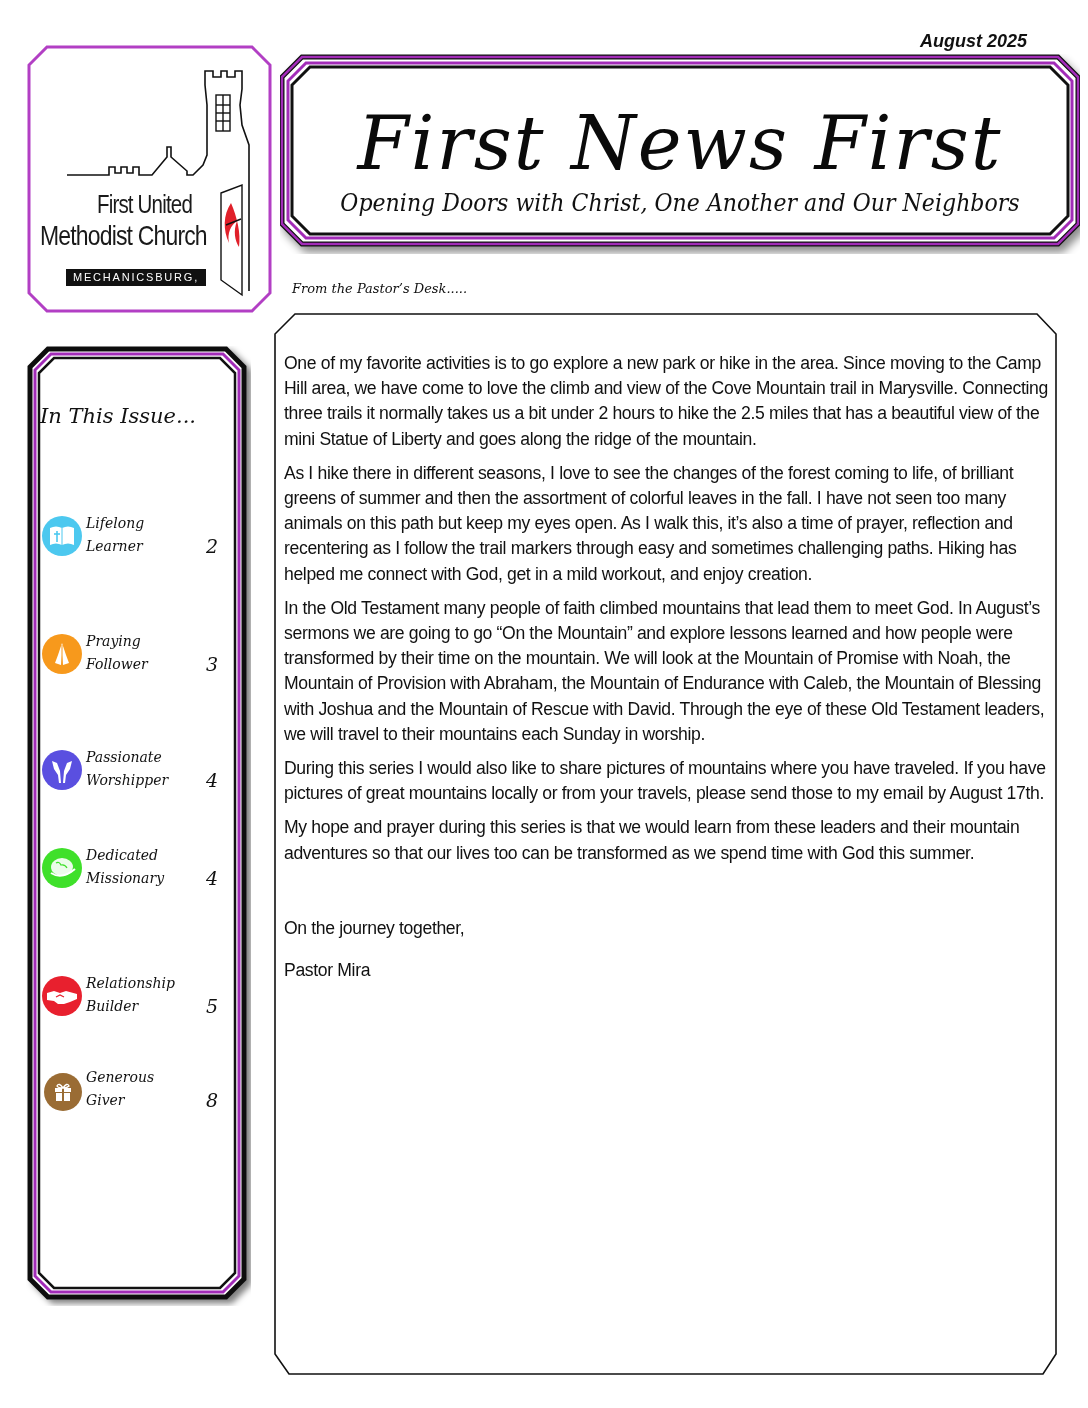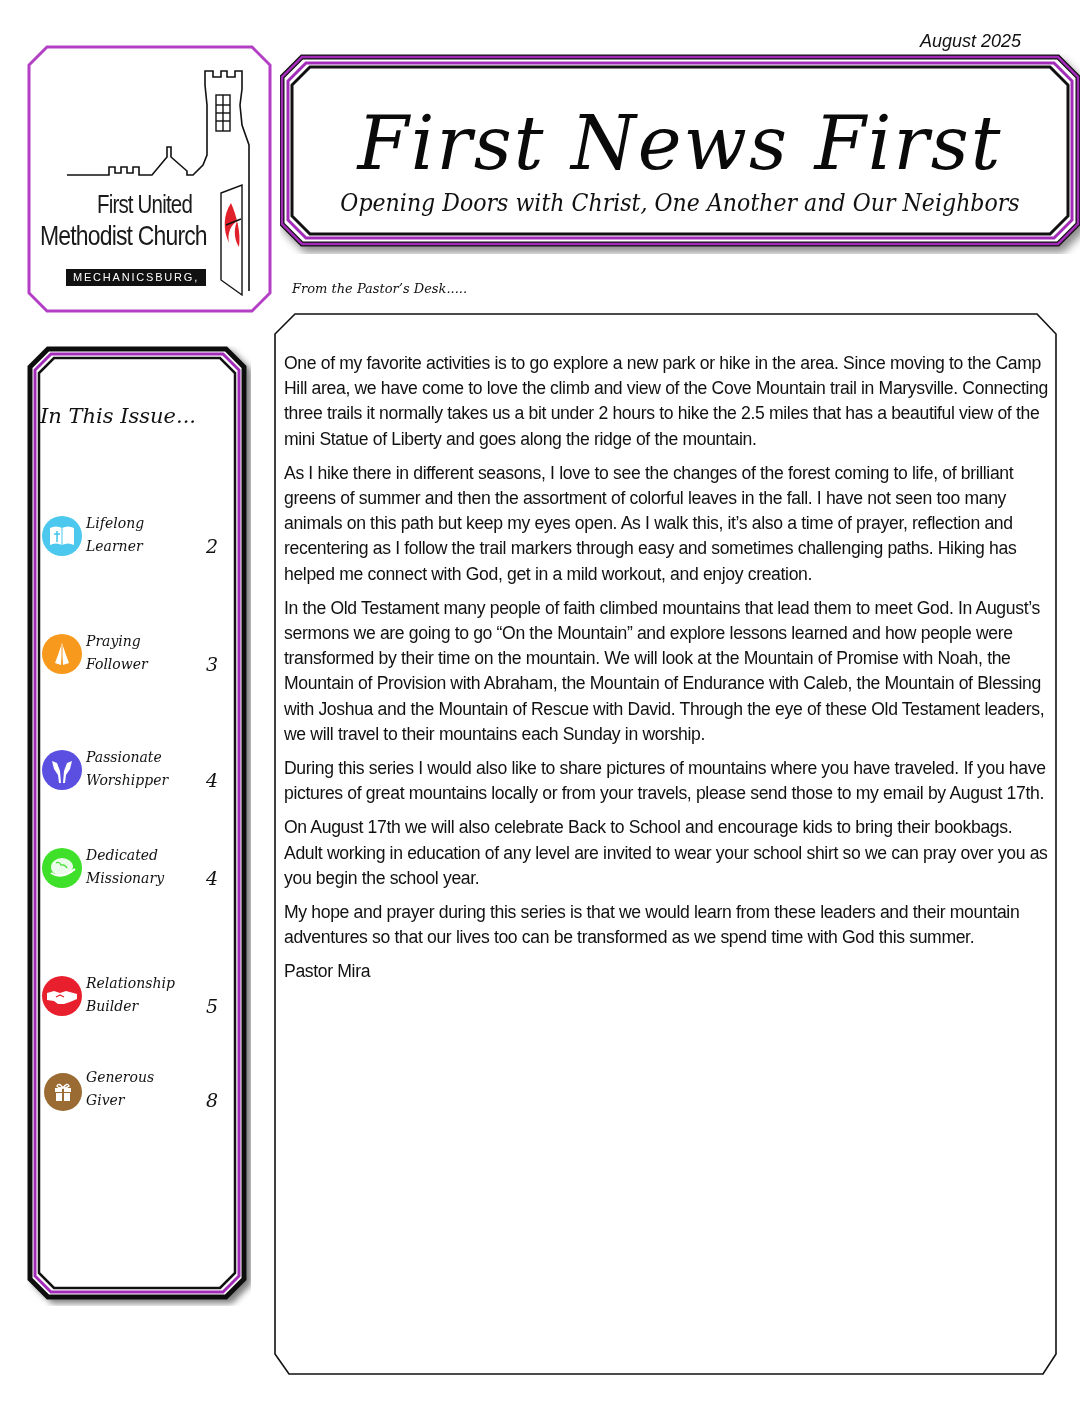--- a/index.html
+++ b/index.html
@@ -16,21 +16,21 @@
     clip-path: polygon(20px 0, calc(100% - 20px) 0, 100% 20px, 100% calc(100% - 20px), calc(100% - 20px) 100%, 20px 100%, 0 calc(100% - 20px), 0 20px);
   }
   .logo-border {
     left: 27px; top: 45px; width: 245px; height: 268px;
   }
   .logo-text1 { left: 97px; top: 190px; font-size: 25px; letter-spacing: -1px; transform: scaleX(0.82); transform-origin: left; white-space: nowrap; color: #1a1a1a; }
   .logo-text2 { left: 40px; top: 220px; font-size: 28px; letter-spacing: -1px; transform: scaleX(0.82); transform-origin: left; white-space: nowrap; color: #1a1a1a; }
   .logo-loc { left: 66px; top: 269px; width: 140px; height: 17px; background: #111; color: #fff; font-size: 11px; letter-spacing: 1.8px; line-height: 17px; text-align: center; }
 
   
-  .issue-date { left: 920px; top: 31px; font-size: 18px; font-weight: normal; font-style: italic; }
+  .issue-date { left: 920px; top: 31px; font-size: 18px; font-weight: bold; font-style: italic; }
 
   
   .masthead-svg { left: 280px; top: 54px; }
   .masthead-title {
     left: 300px; top: 100px; width: 760px; text-align: center;
     font-family: "DejaVu Serif", serif; font-style: italic; font-size: 74px; letter-spacing: 2px; color: #0a0a0a;
   }
   .masthead-tagline {
     left: 300px; top: 189px; width: 760px; text-align: center;
     font-family: "DejaVu Serif", serif; font-style: italic; font-size: 24px; color: #111;
@@ -189,16 +189,16 @@
 </div>
 
 <svg class="abs letter-svg" width="786" height="1066" viewBox="0 0 786 1066">
   <polygon points="22,2 764,2 783,22 783,1042 770,1062 16,1062 2,1042 2,22" fill="#fff" stroke="#111" stroke-width="1.6"></polygon>
 </svg>
 <div class="abs letter-body">
   <p>One of my favorite activities is to go explore a new park or hike in the area. Since moving to the Camp Hill area, we have come to love the climb and view of the Cove Mountain trail in Marysville.  Connecting three trails it normally takes us a bit under 2 hours to hike the 2.5 miles that has a beautiful view of the mini Statue of Liberty and goes along the ridge of the mountain.</p>
   <p>As I hike there in different seasons, I love to see the changes of the forest coming to life, of brilliant greens of summer and then the assortment of colorful leaves in the fall. I have not seen too many animals on this path but keep my eyes open.   As I walk this, it’s also a time of prayer, reflection and recentering as I follow the trail markers through easy and sometimes challenging paths.   Hiking has helped me connect with God, get in a mild workout, and enjoy creation.</p>
   <p>In the Old Testament many people of faith climbed mountains that lead them to meet God.  In August’s sermons we are going to go “On the Mountain” and explore lessons learned and how people were transformed by their time on the mountain. We will look at the Mountain of Promise with Noah, the Mountain of Provision with Abraham, the Mountain of Endurance with Caleb, the Mountain of Blessing with Joshua and the Mountain of Rescue with David. Through the eye of these Old Testament leaders, we will travel to their mountains each Sunday in worship.</p>
   <p>During this series I would also like to share pictures of mountains where you have traveled.  If you have pictures of great mountains locally or from your travels, please send those to my email by August 17th.</p>
-  <p>On August 17th we will also celebrate Back to School and encourage kids to bring their bookbags.  Adult working in education of any level are invited to wear your school shirt so we can pray over you as you begin the school year.</p>
   <p>My hope and prayer during this series is that we would learn from these leaders and their mountain adventures so that our lives too can be transformed as we spend time with God this summer.</p>
+  <p class="signoff">On the journey together,</p>
   <p>Pastor Mira</p>
 </div>
 
 </body></html>

